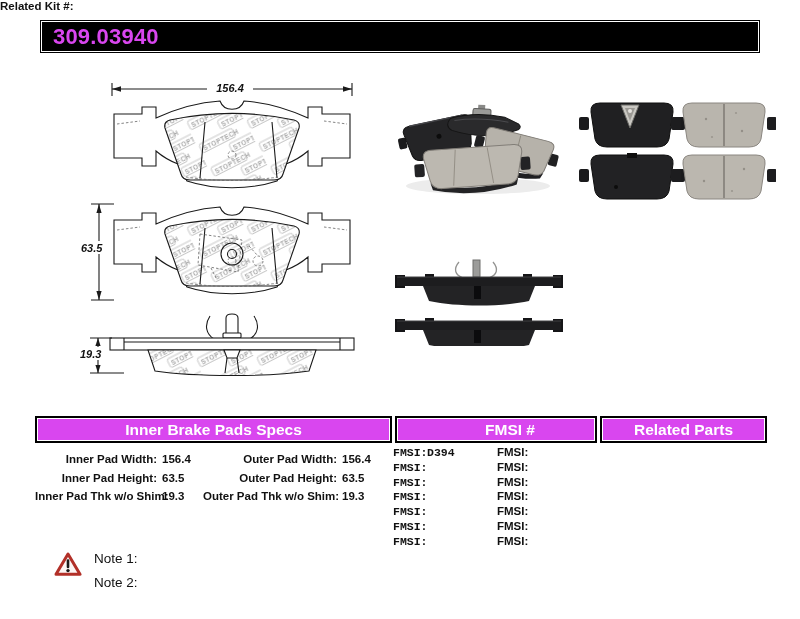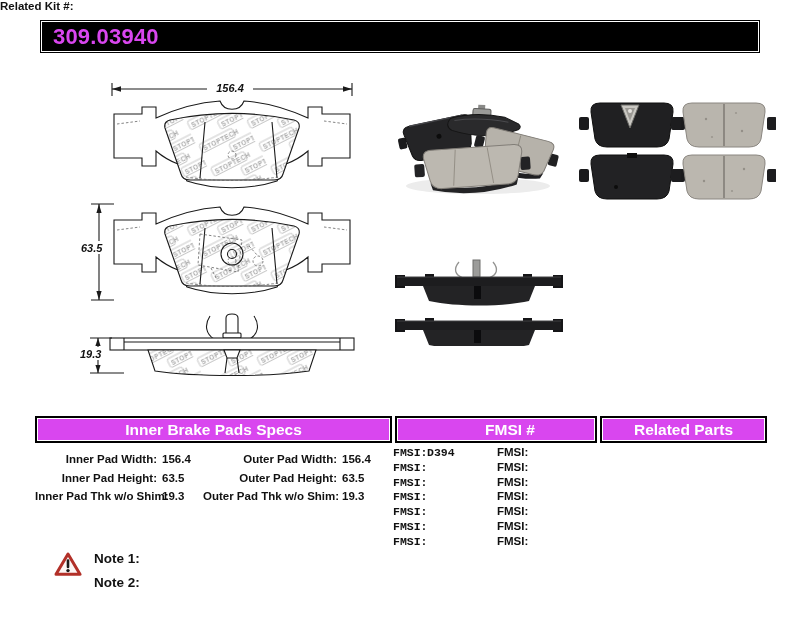--- a/index.html
+++ b/index.html
@@ -33,21 +33,21 @@
   .srow .val{padding-left:5px;}
   #inner-specs{left:35px;width:170px;} #inner-specs .lbl{width:122px;}
   #outer-specs{left:203px;width:190px;} #outer-specs .lbl{width:134px;}
   .fmsicol{position:absolute;top:446px;font-size:11.5px;font-weight:bold;white-space:nowrap;}
   .fmsicol .frow{height:14.75px;}
   .frow .fl{display:inline-block;width:34px;}
   #fmsi-col1{left:393px;font-family:Liberation Mono, monospace;} #fmsi-col2{left:497px;}
   #related-col{left:603px;top:446px;font-size:11.5px;font-weight:bold;white-space:nowrap;}
   
   .warn{position:absolute;left:54px;top:551px;width:28px;height:26px;}
-  .notes{position:absolute;left:94px;top:551px;font-size:13.5px;font-weight:bold;}
+  .notes{position:absolute;left:94px;top:551px;font-size:13.5px;font-weight:normal;}
   .notes .nrow{height:23.5px;}
 </style>
 </head>
 <body>
 
 <div class="page">
 
   <div class="hdrbar">
     <span>309.03940</span>
   </div>

